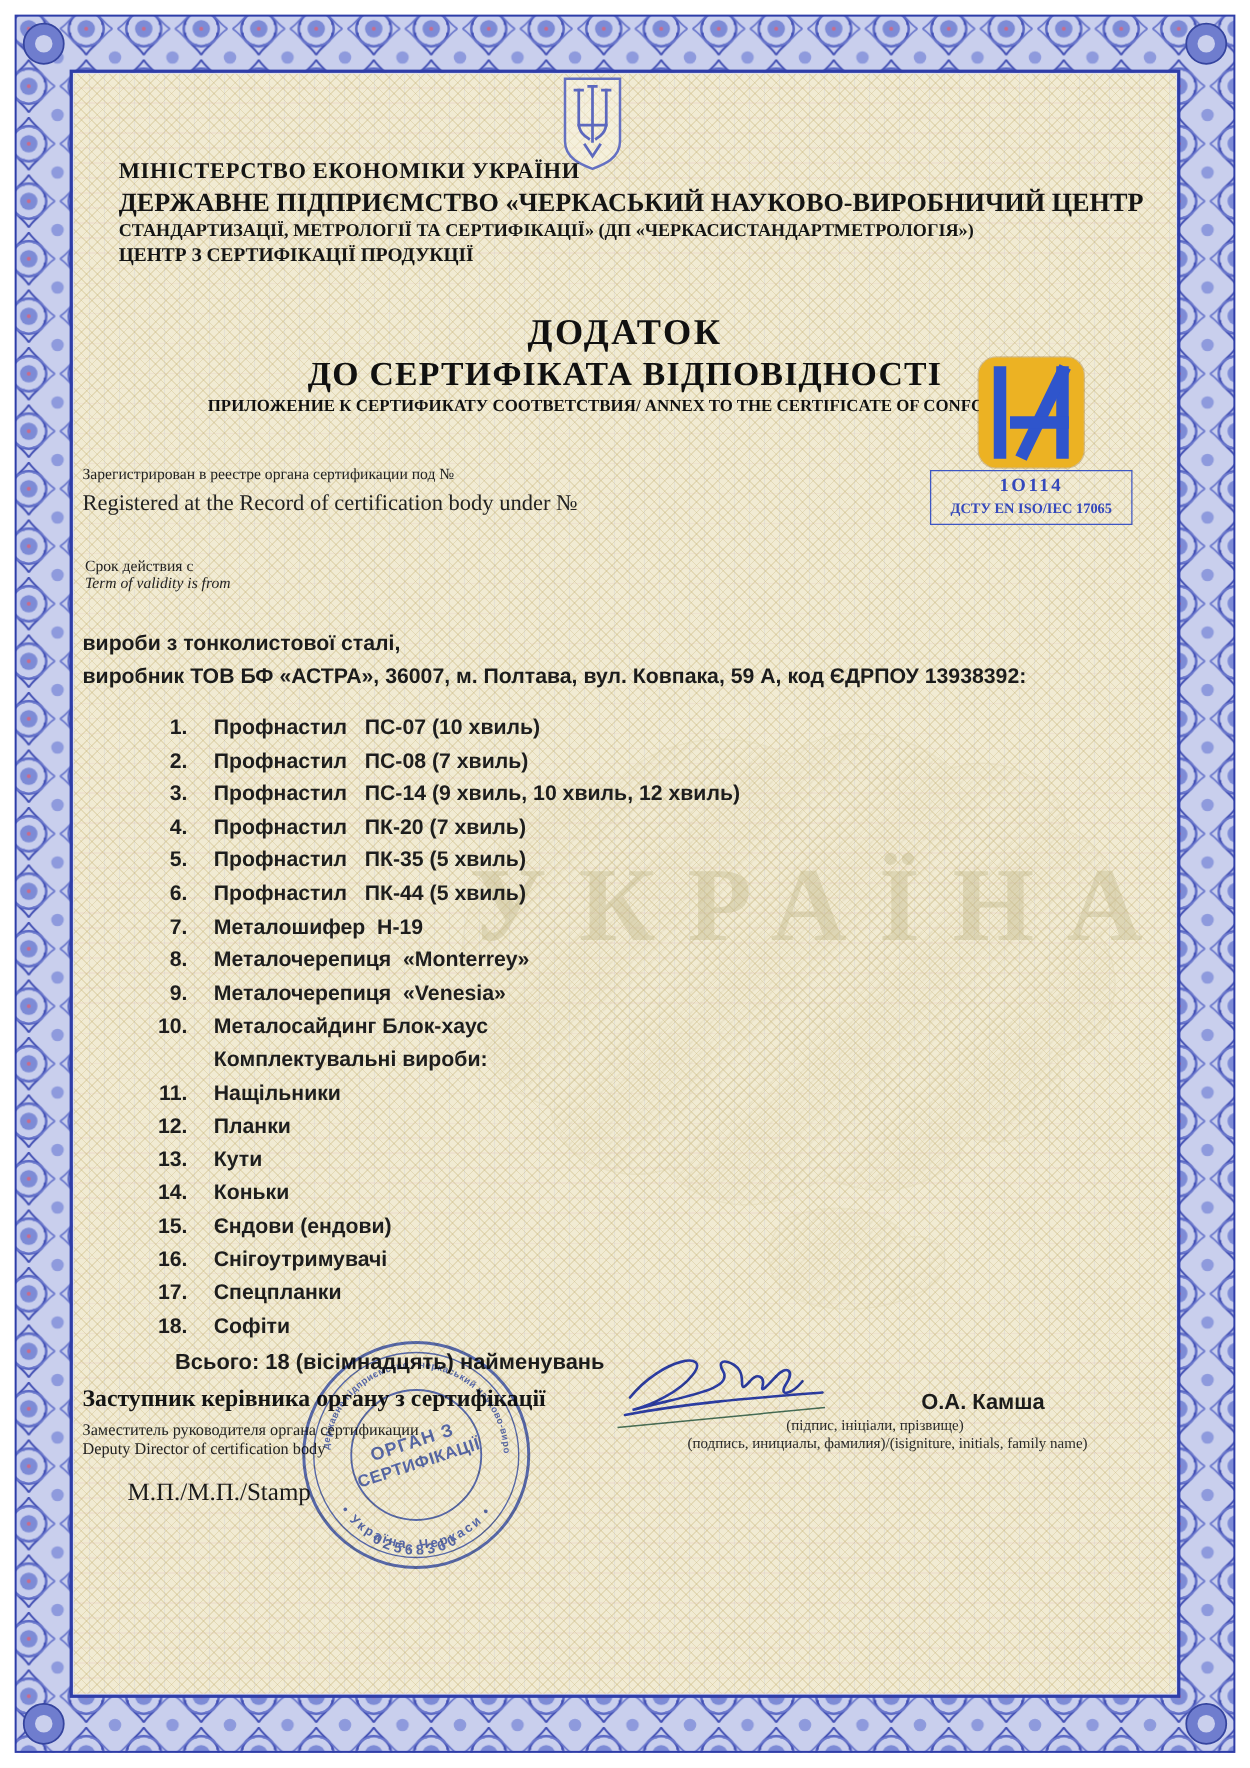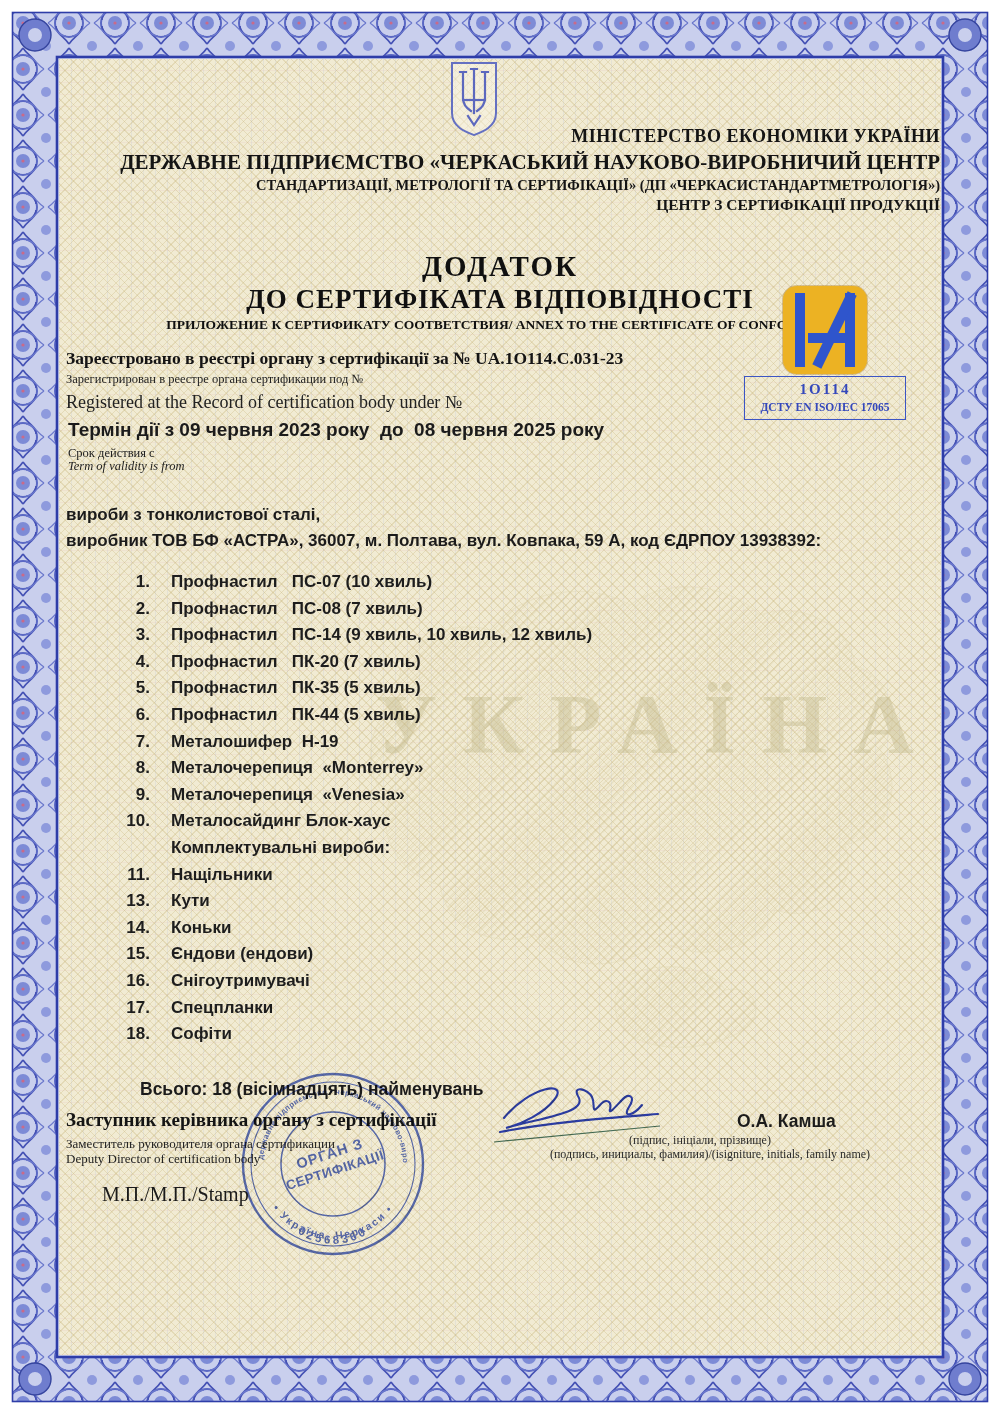--- a/index.html
+++ b/index.html
@@ -11,21 +11,21 @@
     background-color:#f1ebd3;
     background-image:
       repeating-linear-gradient(45deg, rgba(197,178,118,.30) 0 1px, rgba(0,0,0,0) 1px 6px),
       repeating-linear-gradient(135deg, rgba(197,178,118,.30) 0 1px, rgba(0,0,0,0) 1px 6px),
       repeating-linear-gradient(0deg, rgba(213,148,168,.10) 0 1px, rgba(0,0,0,0) 1px 12px),
       repeating-linear-gradient(90deg, rgba(138,158,218,.12) 0 1px, rgba(0,0,0,0) 1px 12px);
   }
   .frame-svg{position:absolute;left:0;top:0;pointer-events:none;}
   .serif{font-family:"Liberation Serif", serif;}
   .sans{font-family:"Liberation Sans", sans-serif;}
-  .org-block{left:60px;right:60px;top:126px;text-align:right;color:#141414;padding-left:35px;}
+  .org-block{left:60px;right:60px;top:126px;text-align:left;color:#141414;padding-left:35px;}
   .org-l1{font-size:18px;font-weight:bold;letter-spacing:.5px;margin-bottom:3px;}
   .org-l2{font-size:21px;font-weight:bold;margin-bottom:2px;}
   .org-l3{font-size:14.5px;font-weight:bold;margin-bottom:2px;}
   .org-l4{font-size:15.5px;font-weight:bold;}
   .title1{left:0;right:0;top:250px;font-size:29px;font-weight:bold;letter-spacing:2px;text-align:center;color:#101010;}
   .title2{left:0;right:0;top:284px;font-size:27px;font-weight:bold;letter-spacing:1px;text-align:center;color:#101010;}
   .title3{left:0;right:0;top:317px;font-size:13.5px;font-weight:bold;text-align:center;color:#101010;}
   .reg-main{left:66px;top:348px;font-size:17.5px;font-weight:bold;color:#141414;}
   .reg-sub1{left:66px;top:372px;font-size:12.5px;color:#222;}
   .reg-sub2{left:66px;top:392px;font-size:18px;color:#222;}
@@ -153,44 +153,43 @@
         <path d="M67,12 L36,76"></path>
         <path d="M30,52 H67"></path>
       </g>
     </svg>
   </div>
   <div class="abs iso-box serif">
     <div class="iso-code">1О114</div>
     <div class="iso-std">ДСТУ EN ISO/IEC 17065</div>
   </div>
 
-  <div class="abs reg-main serif">Зареєстровано в реєстрі органу з сертифікації за № UA.1О114.С.031-23</div>
   <div class="abs reg-sub1">Зарегистрирован в реестре органа сертификации под №</div>
   <div class="abs reg-sub2">Registered at the Record of certification body under №</div>
 
-  <div class="abs val-main sans">Термін дії з 09 червня 2023 року  до  08 червня 2025 року</div>
   <div class="abs val-sub1">Срок действия с</div>
   <div class="abs val-sub2">Term of validity is from</div>
 
   <div class="abs manu1 sans">вироби з тонколистової сталі,</div>
   <div class="abs manu2 sans">виробник ТОВ БФ «АСТРА», 36007, м. Полтава, вул. Ковпака, 59 А, код ЄДРПОУ 13938392:</div>
 
   <div class="abs product-list">
       <div class="p-row"><span class="p-num">1.</span><span class="p-text">Профнастил   ПС-07 (10 хвиль)</span></div>
       <div class="p-row"><span class="p-num">2.</span><span class="p-text">Профнастил   ПС-08 (7 хвиль)</span></div>
       <div class="p-row"><span class="p-num">3.</span><span class="p-text">Профнастил   ПС-14 (9 хвиль, 10 хвиль, 12 хвиль)</span></div>
       <div class="p-row"><span class="p-num">4.</span><span class="p-text">Профнастил   ПК-20 (7 хвиль)</span></div>
       <div class="p-row"><span class="p-num">5.</span><span class="p-text">Профнастил   ПК-35 (5 хвиль)</span></div>
       <div class="p-row"><span class="p-num">6.</span><span class="p-text">Профнастил   ПК-44 (5 хвиль)</span></div>
       <div class="p-row"><span class="p-num">7.</span><span class="p-text">Металошифер  Н-19</span></div>
       <div class="p-row"><span class="p-num">8.</span><span class="p-text">Металочерепиця  «Monterrey»</span></div>
       <div class="p-row"><span class="p-num">9.</span><span class="p-text">Металочерепиця  «Venesia»</span></div>
       <div class="p-row"><span class="p-num">10.</span><span class="p-text">Металосайдинг Блок-хаус</span></div>
       <div class="p-row"><span class="p-num"></span><span class="p-text">Комплектувальні вироби:</span></div>
       <div class="p-row"><span class="p-num">11.</span><span class="p-text">Нащільники</span></div>
+      <div class="p-row"><span class="p-num">12.</span><span class="p-text">Планки</span></div>
       <div class="p-row"><span class="p-num">13.</span><span class="p-text">Кути</span></div>
       <div class="p-row"><span class="p-num">14.</span><span class="p-text">Коньки</span></div>
       <div class="p-row"><span class="p-num">15.</span><span class="p-text">Єндови (ендови)</span></div>
       <div class="p-row"><span class="p-num">16.</span><span class="p-text">Снігоутримувачі</span></div>
       <div class="p-row"><span class="p-num">17.</span><span class="p-text">Спецпланки</span></div>
       <div class="p-row"><span class="p-num">18.</span><span class="p-text">Софіти</span></div>
     </div>
   <div class="abs total-line sans">Всього: 18 (вісімнадцять) найменувань</div>
 
   <div class="abs sgn-title serif">Заступник керівника органу з сертифікації</div>

